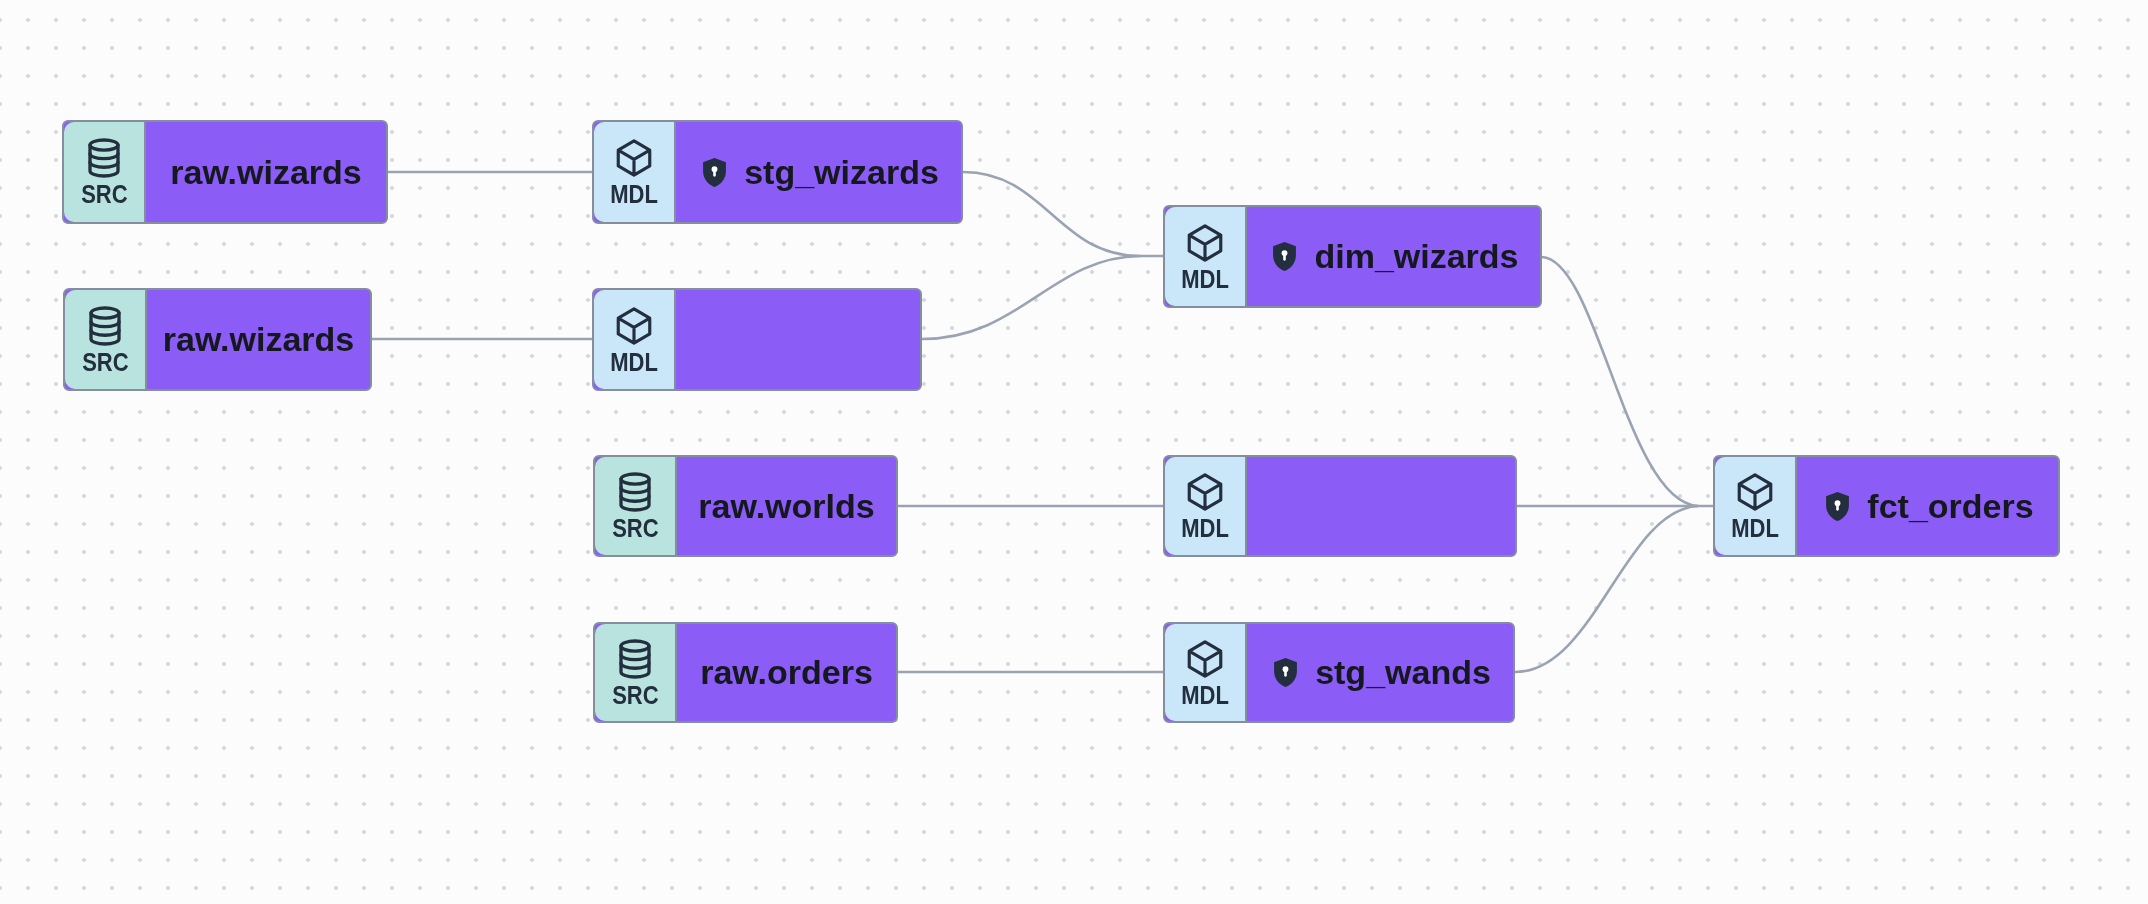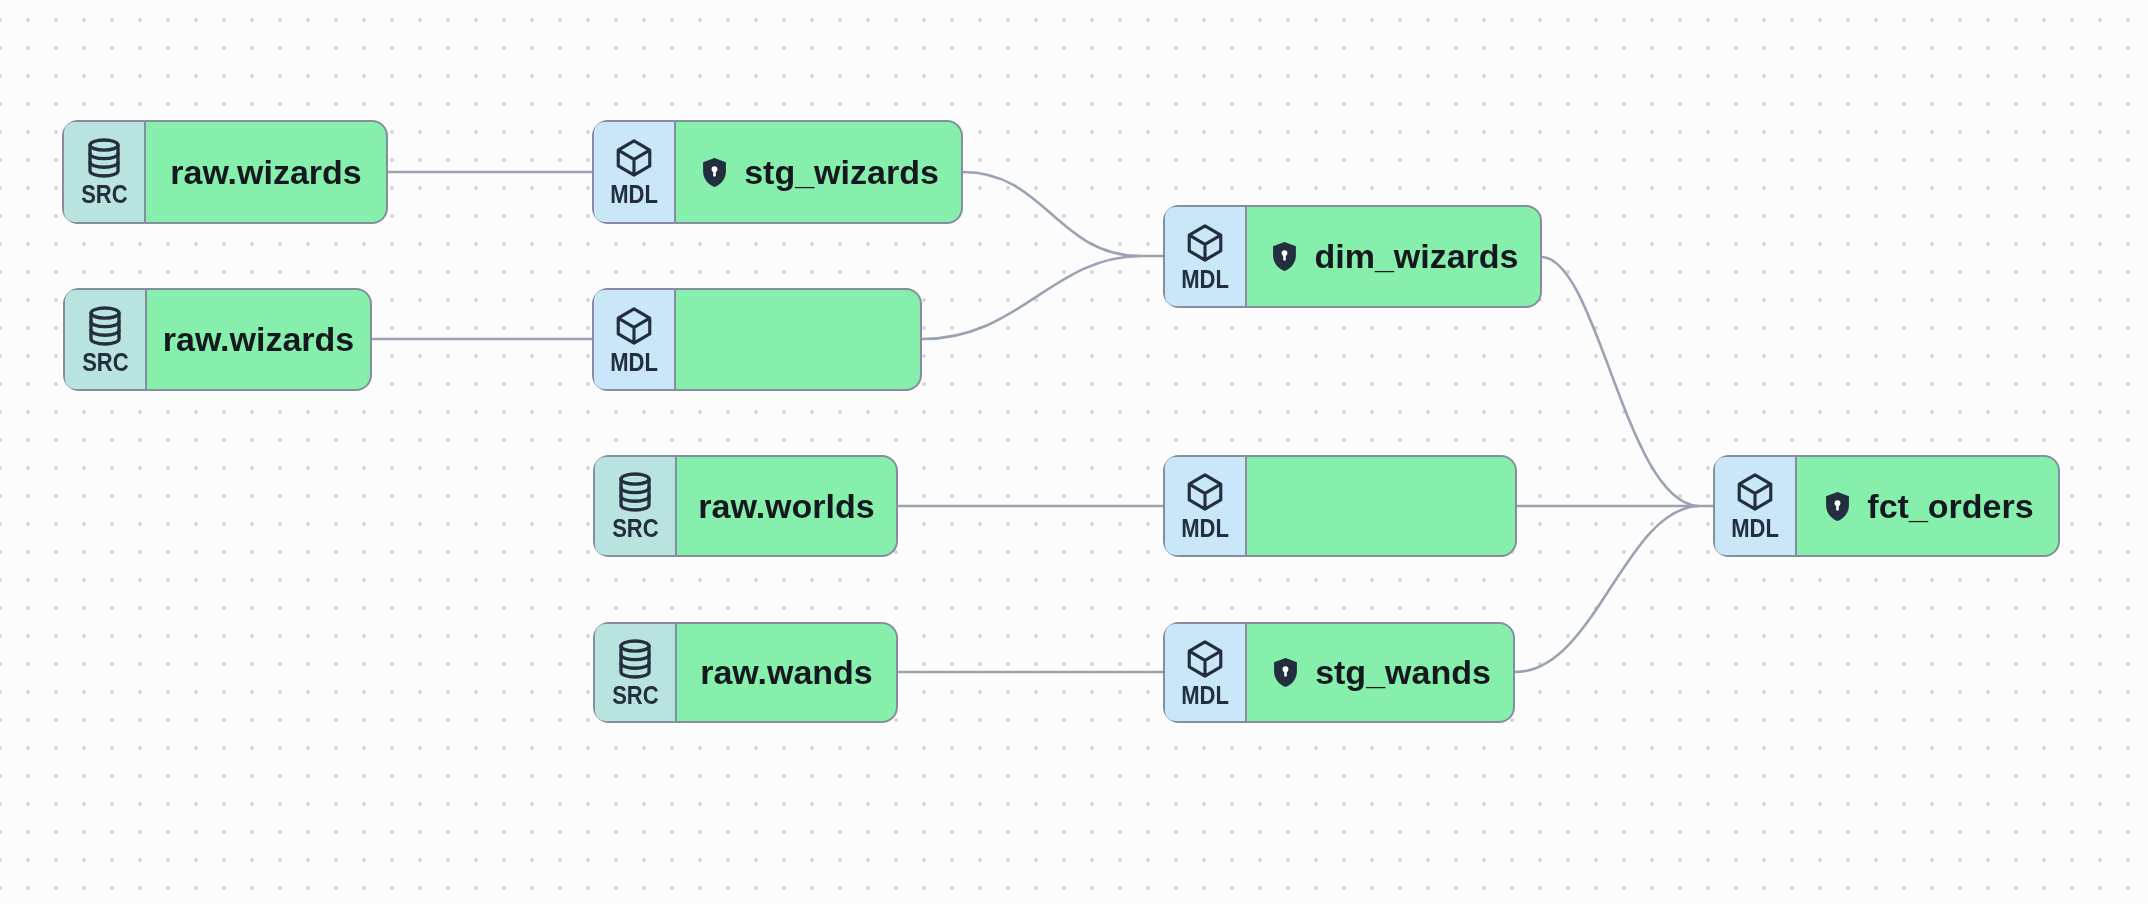--- a/index.html
+++ b/index.html
@@ -7,21 +7,21 @@
     width:2148px;height:904px;overflow:hidden;position:relative;
     background-color:#fcfcfd;
     background-image:radial-gradient(circle,#d7d8db 1.7px,transparent 2.2px);
     background-size:28px 28px;background-position:14px 6px;
     font-family:"Liberation Sans",sans-serif;
   }
   #edges{position:absolute;left:0;top:0;width:2148px;height:904px;z-index:0}
   #edges path{fill:none;stroke:var(--edge,#9aa3b2);stroke-width:2.6}
   .node{
     position:absolute;display:flex;box-sizing:border-box;z-index:1;
-    background:#86efac;border:2.5px solid var(--border,#848e9f);border-radius:16px;
+    background:#8b5cf6;border:2.5px solid var(--border,#848e9f);border-radius:6px;
   }
   .badge{
     flex:0 0 82px;width:82px;box-sizing:border-box;
     border-right:2.5px solid var(--border,#848e9f);
     border-radius:10px 0 0 10px;
     display:flex;flex-direction:column;align-items:center;justify-content:center;
     gap:3px;color:var(--icon,#232f3e);
   }
   .badge.src{background:var(--src,#b9e3de)}
   .badge.mdl{background:var(--mdl,#c9e7f9)}
@@ -165,21 +165,21 @@
           <ellipse cx="12" cy="4.6" rx="8" ry="2.9"></ellipse>
           <path d="M4 4.6v14.8c0 1.6 3.58 2.9 8 2.9s8-1.3 8-2.9V4.6"></path>
           <path d="M4 9.5c0 1.6 3.58 2.9 8 2.9s8-1.3 8-2.9"></path>
           <path d="M4 14.4c0 1.6 3.58 2.9 8 2.9s8-1.3 8-2.9"></path>
         </svg>
       </span>
       <span class="badge-label">SRC</span>
     </div>
     <div class="nbody">
 
-      <span class="name">raw.wands</span>
+      <span class="name">raw.orders</span>
     </div>
   </div>
 <div class="node" style="left: 1163px; top: 622px; width: 352px; height: 101px;">
     <div class="badge mdl">
       <span class="badge-icon">
         <svg viewBox="0 0 24 24" fill="none" stroke="currentColor" stroke-width="1.8" stroke-linecap="round" stroke-linejoin="round">
           <path d="M21 7.5l-9-5.25L3 7.5m18 0l-9 5.25m9-5.25v9l-9 5.25M3 7.5l9 5.25M3 7.5v9l9 5.25m0-9v9"></path>
         </svg>
       </span>
       <span class="badge-label">MDL</span>

